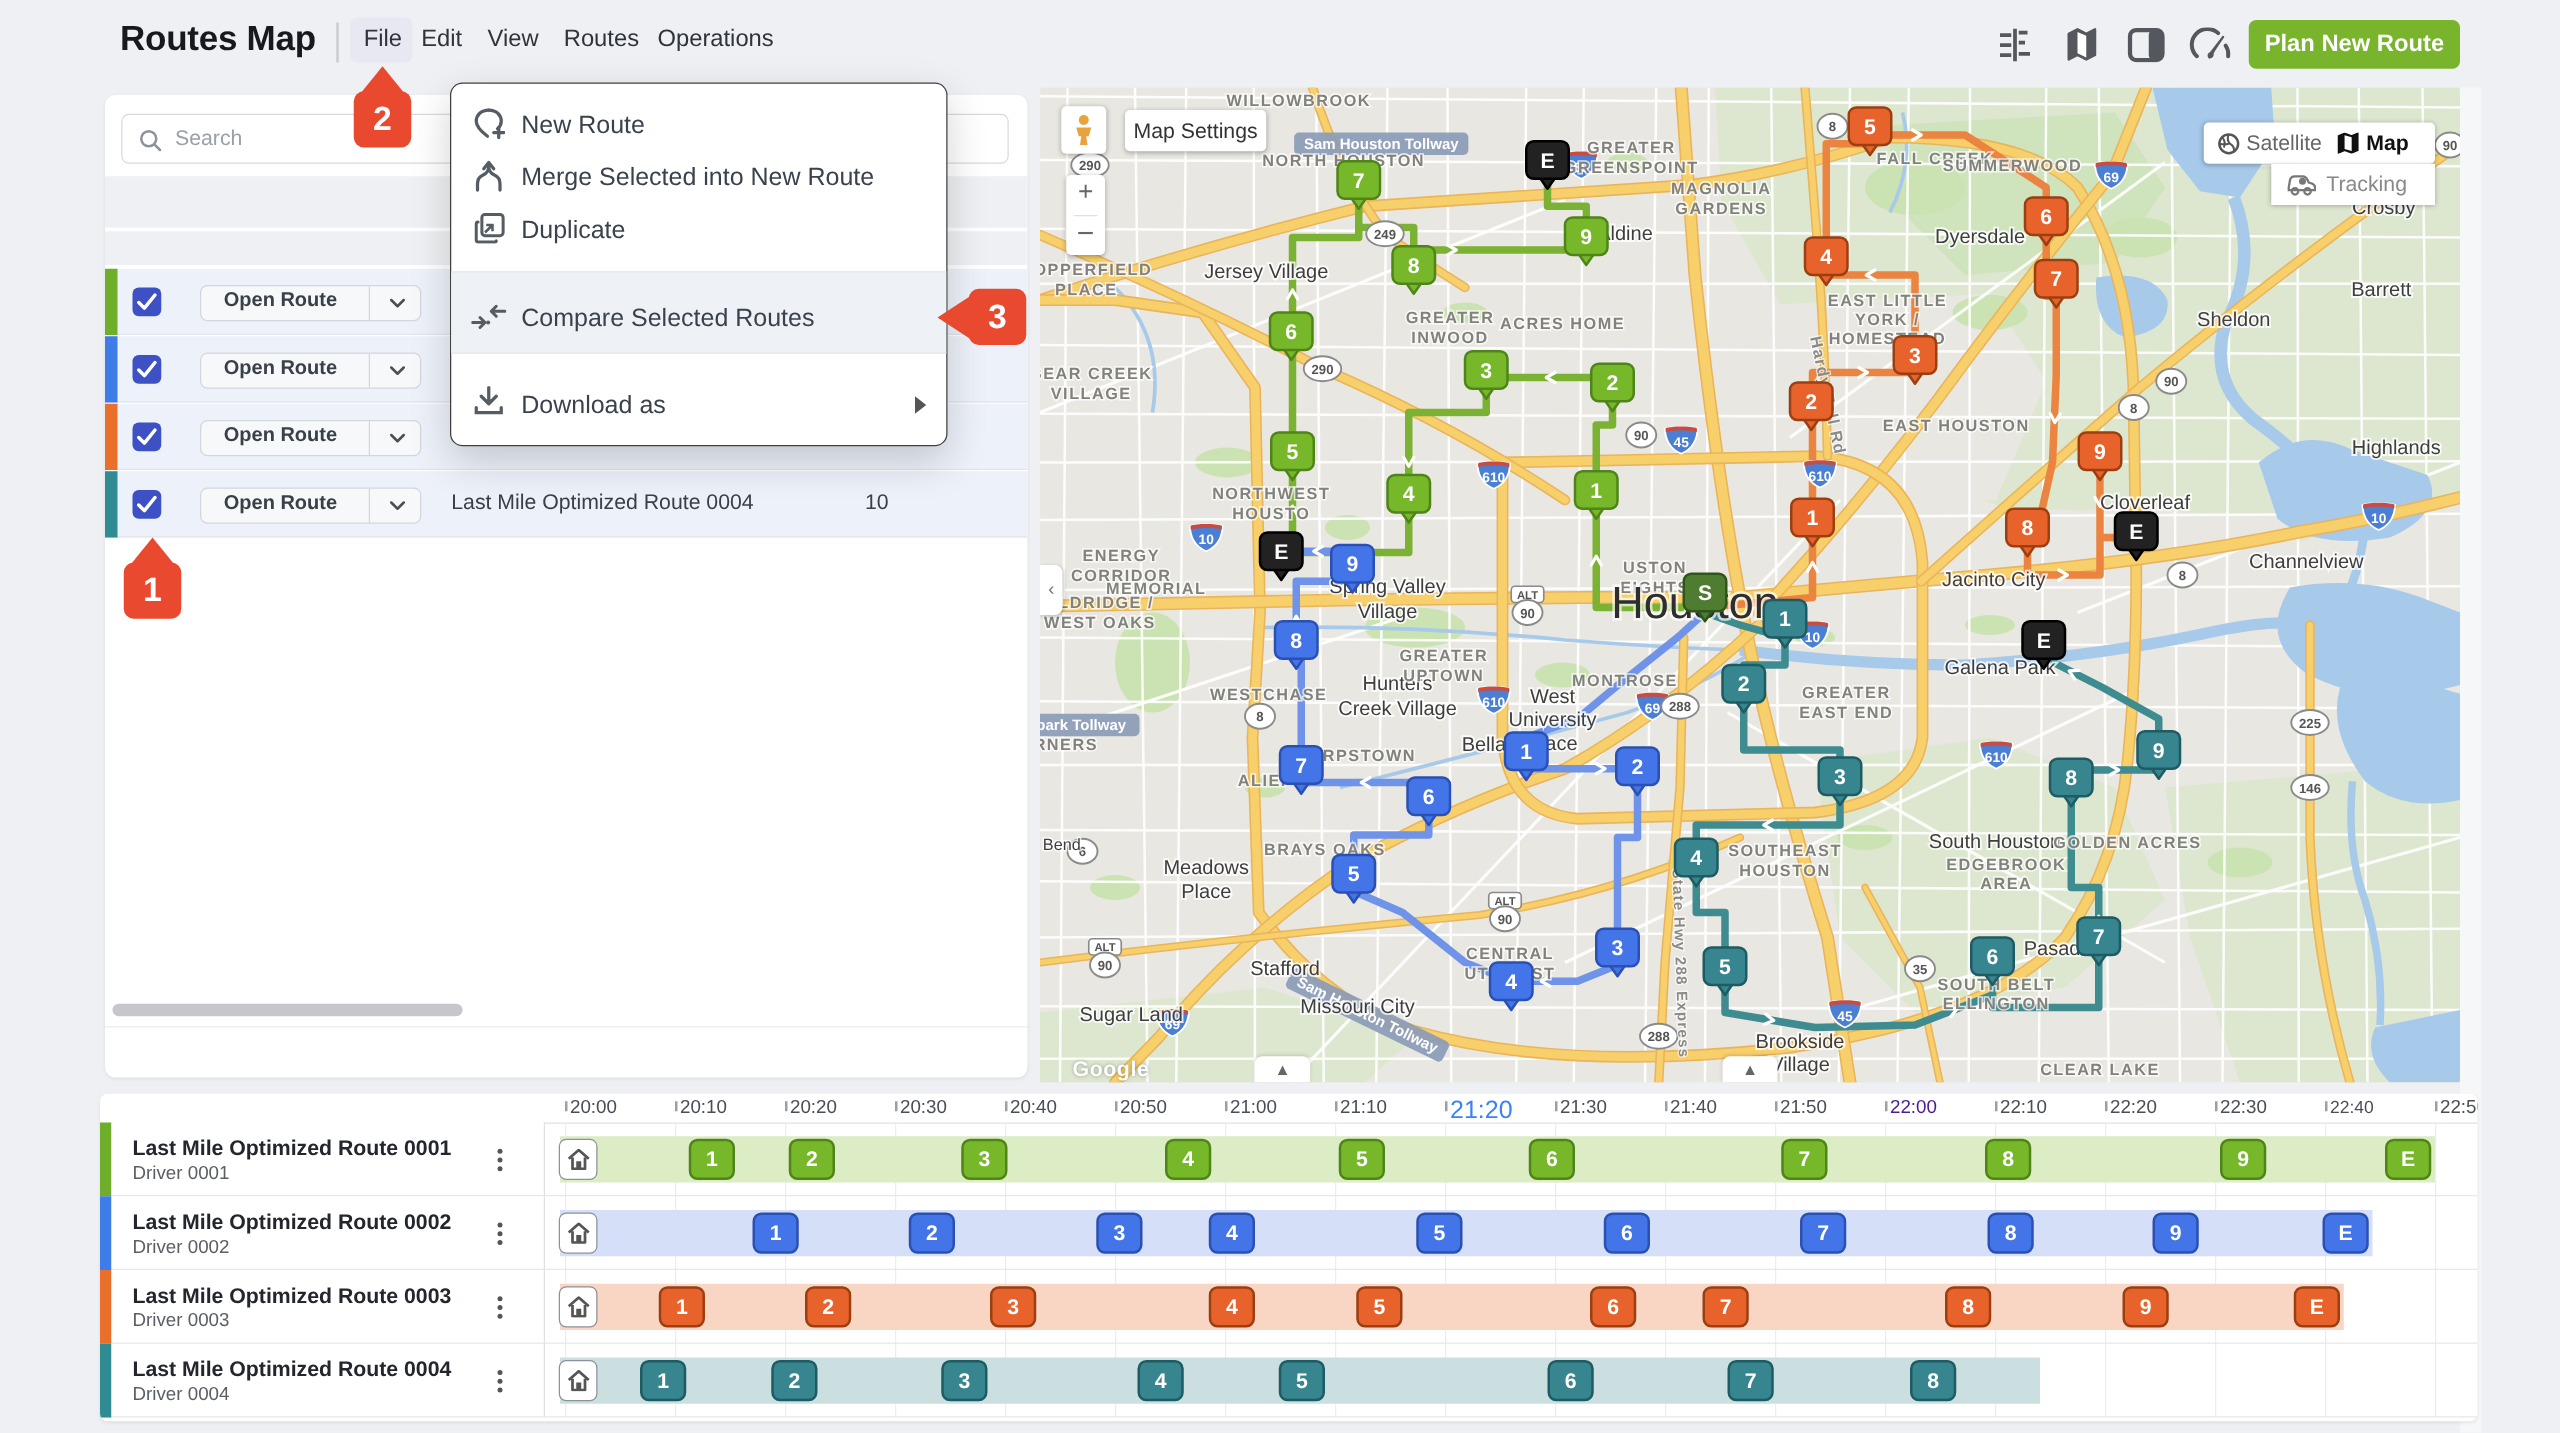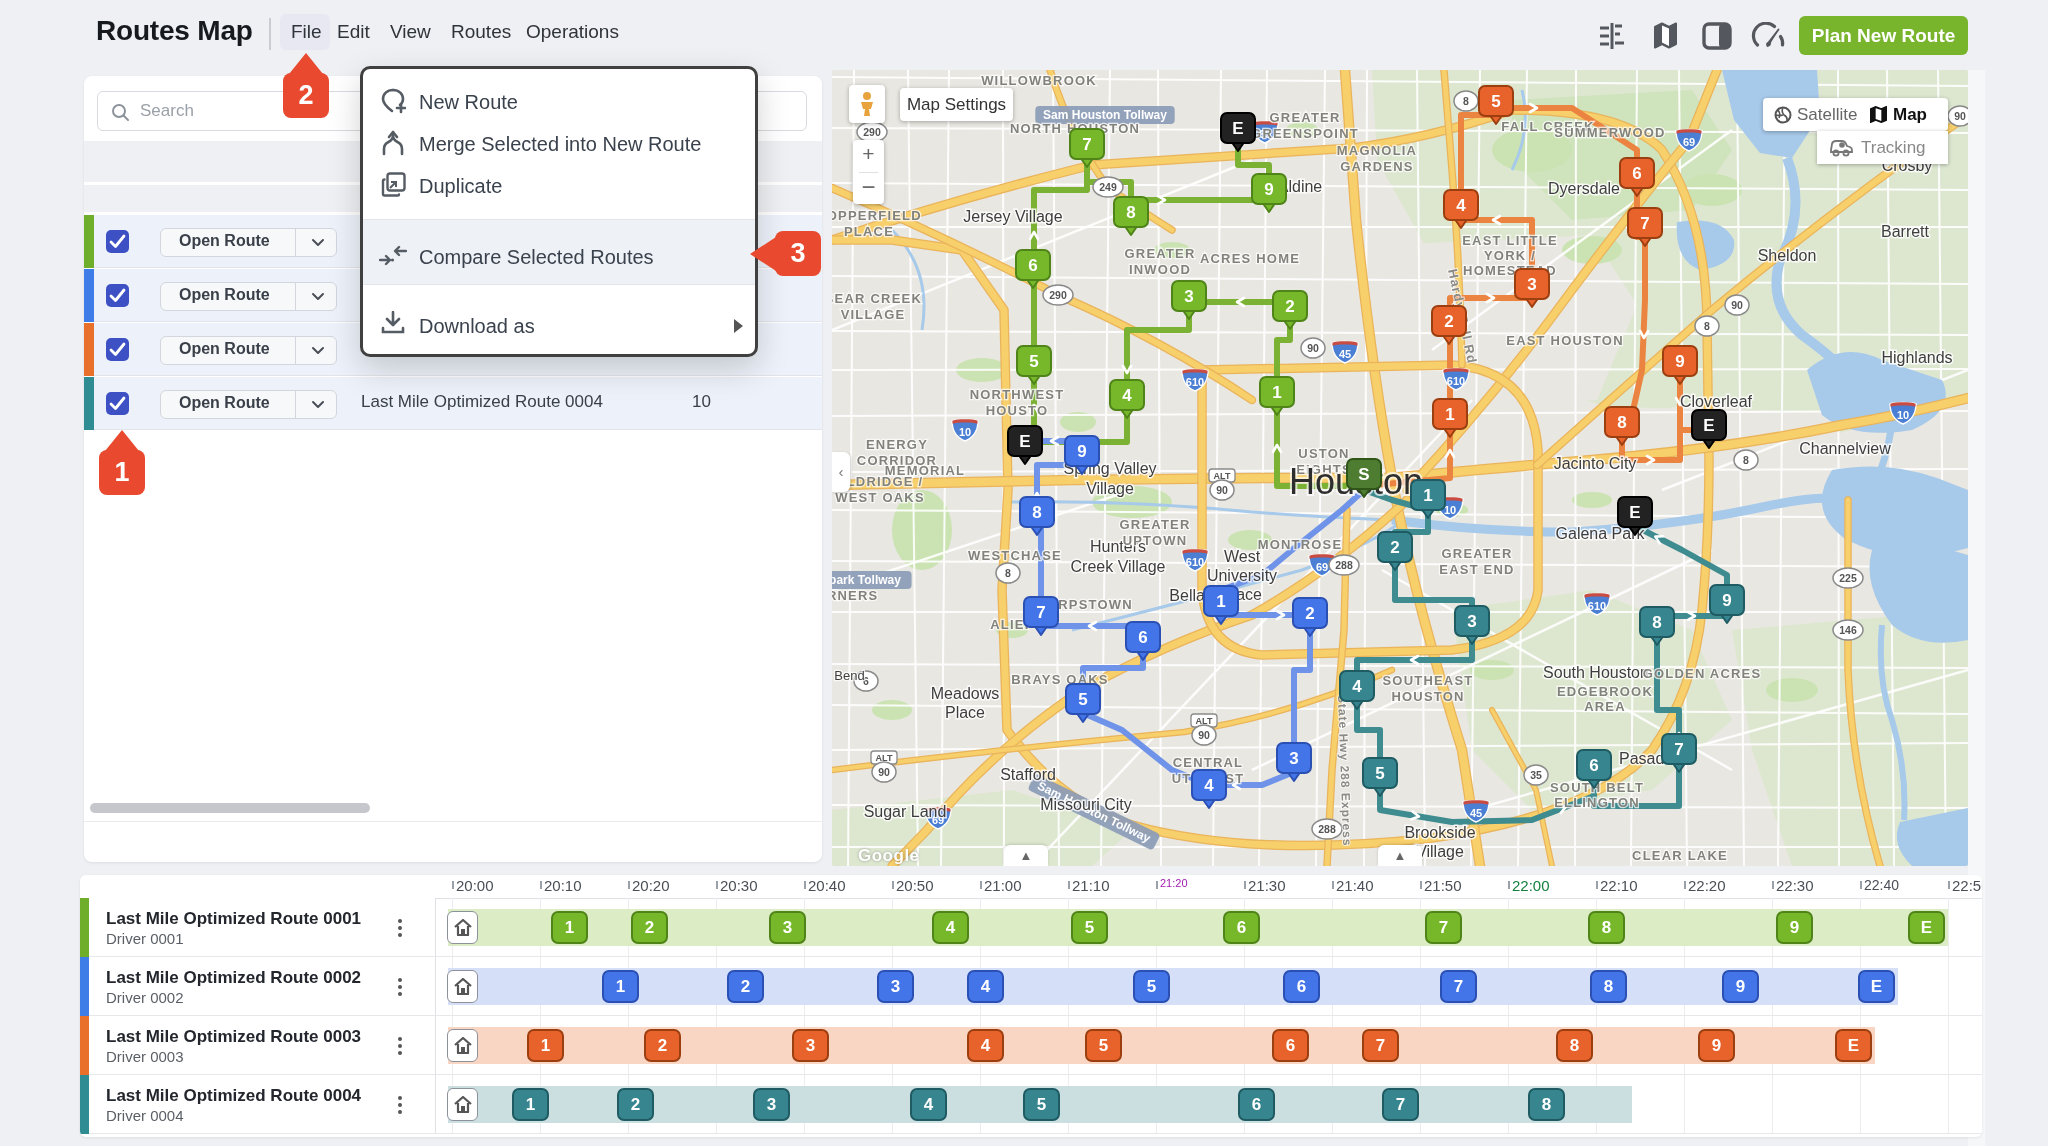--- a/index.html
+++ b/index.html
@@ -15,21 +15,21 @@
 #search span{position:absolute;left:42px;top:9px;font-size:17px;color:#9aa0a8}
 .gband{position:absolute;left:0;width:738px;background:#eef0f3}
 .rrow{position:absolute;left:0;width:738px;height:53px;background:#edf2fa;border-bottom:1px solid #e2e4e9}
 .stripe{position:absolute;left:0;top:0;width:10px;height:53px}
 .cbx{position:absolute;left:22px;top:15px;width:23px;height:23px;background:#3d51c4;border-radius:5px}
 .cbx svg{position:absolute;left:3px;top:4px}
 .orbtn{position:absolute;left:76px;top:13px;width:177px;height:29px;border:1px solid #d3d6dc;border-radius:6px;background:#f7f8f9}
 .orbtn .t{position:absolute;left:18px;top:3px;font-size:16px;font-weight:bold;color:#3a4049}
 .orbtn .dv{position:absolute;right:40px;top:0;width:1px;height:27px;background:#d3d6dc}
 .orbtn .ar{position:absolute;right:11px;top:4px}
-#menu{position:absolute;left:360px;top:66px;width:398px;height:291px;background:#fff;border:3px solid #404040;border-radius:10px;box-shadow:0 12px 32px rgba(0,0,0,.18);z-index:30}
+#menu{position:absolute;left:360px;top:66px;width:398px;height:291px;background:#fff;border:1px solid #404040;border-radius:10px;box-shadow:0 12px 32px rgba(0,0,0,.18);z-index:30}
 .mni{position:absolute;left:0;width:100%;font-size:20px;color:#3a424d}
 #bcard{position:absolute;left:80px;top:875px;width:1902px;height:262px;background:#fff;border-radius:6px;box-shadow:0 1px 3px rgba(0,0,0,.08);overflow:hidden}
 .trow-name{font-size:17px;font-weight:bold;color:#23272d}
 .trow-drv{font-size:15px;color:#5a5f66}
 .badge{position:absolute;background:#e8492f;border-radius:8px;color:#fff;font-size:27px;font-weight:bold;text-align:center;z-index:40}
 </style></head><body>
 
 <div id="hdr"></div>
 <div id="title">Routes Map</div>
 <div class="vsep"></div>
@@ -764,29 +764,29 @@
 <div class="abs" style="left:640px;top:2px;font-size:15px;color:#4a4f57">20:30</div>
 <div class="abs" style="left:724px;top:6px;width:2px;height:8px;background:#9aa0a8"></div>
 <div class="abs" style="left:728px;top:2px;font-size:15px;color:#4a4f57">20:40</div>
 <div class="abs" style="left:812px;top:6px;width:2px;height:8px;background:#9aa0a8"></div>
 <div class="abs" style="left:816px;top:2px;font-size:15px;color:#4a4f57">20:50</div>
 <div class="abs" style="left:900px;top:6px;width:2px;height:8px;background:#9aa0a8"></div>
 <div class="abs" style="left:904px;top:2px;font-size:15px;color:#4a4f57">21:00</div>
 <div class="abs" style="left:988px;top:6px;width:2px;height:8px;background:#9aa0a8"></div>
 <div class="abs" style="left:992px;top:2px;font-size:15px;color:#4a4f57">21:10</div>
 <div class="abs" style="left:1076px;top:6px;width:2px;height:8px;background:#9aa0a8"></div>
-<div class="abs" style="left:1080px;top:2px;font-size:11px;color:#a21caf">21:20</div>
+<div class="abs" style="left:1080px;top:2px;font-size:20px;color:#3b82f6">21:20</div>
 <div class="abs" style="left:1164px;top:6px;width:2px;height:8px;background:#9aa0a8"></div>
 <div class="abs" style="left:1168px;top:2px;font-size:15px;color:#4a4f57">21:30</div>
 <div class="abs" style="left:1252px;top:6px;width:2px;height:8px;background:#9aa0a8"></div>
 <div class="abs" style="left:1256px;top:2px;font-size:15px;color:#4a4f57">21:40</div>
 <div class="abs" style="left:1340px;top:6px;width:2px;height:8px;background:#9aa0a8"></div>
 <div class="abs" style="left:1344px;top:2px;font-size:15px;color:#4a4f57">21:50</div>
 <div class="abs" style="left:1428px;top:6px;width:2px;height:8px;background:#9aa0a8"></div>
-<div class="abs" style="left:1432px;top:2px;font-size:15px;color:#15803d">22:00</div>
+<div class="abs" style="left:1432px;top:2px;font-size:15px;color:#4c1d95">22:00</div>
 <div class="abs" style="left:1516px;top:6px;width:2px;height:8px;background:#9aa0a8"></div>
 <div class="abs" style="left:1520px;top:2px;font-size:15px;color:#4a4f57">22:10</div>
 <div class="abs" style="left:1604px;top:6px;width:2px;height:8px;background:#9aa0a8"></div>
 <div class="abs" style="left:1608px;top:2px;font-size:15px;color:#4a4f57">22:20</div>
 <div class="abs" style="left:1692px;top:6px;width:2px;height:8px;background:#9aa0a8"></div>
 <div class="abs" style="left:1696px;top:2px;font-size:15px;color:#4a4f57">22:30</div>
 <div class="abs" style="left:1780px;top:6px;width:2px;height:8px;background:#9aa0a8"></div>
 <div class="abs" style="left:1784px;top:2px;font-size:14px;color:#4a4f57">22:40</div>
 <div class="abs" style="left:1868px;top:6px;width:2px;height:8px;background:#9aa0a8"></div>
 <div class="abs" style="left:1872px;top:2px;font-size:15px;color:#4a4f57">22:50</div>

